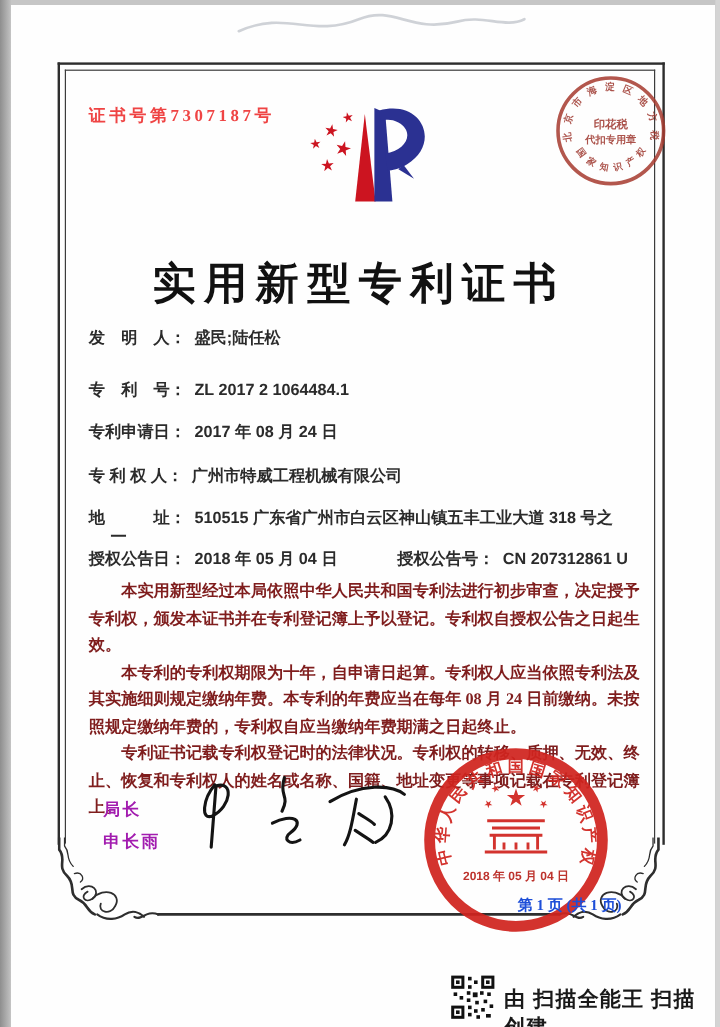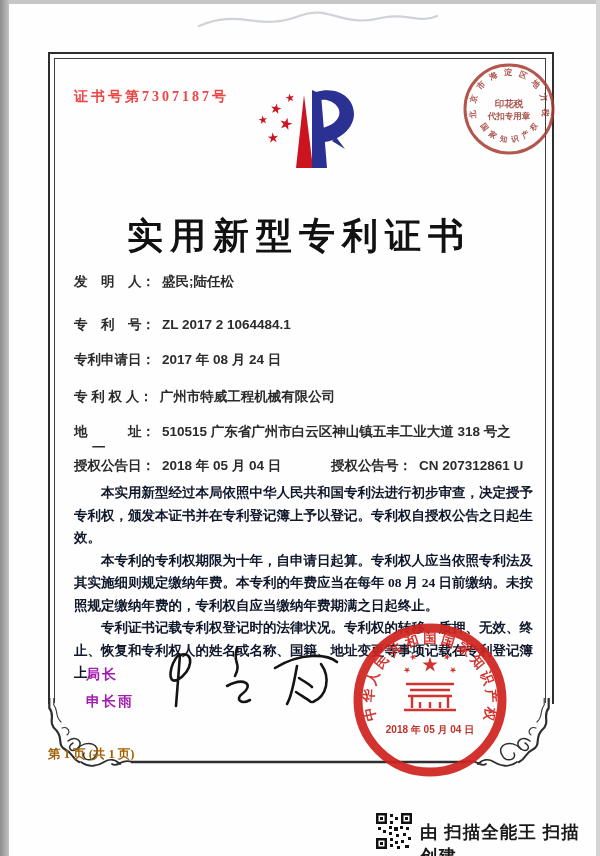--- a/index.html
+++ b/index.html
@@ -32,27 +32,27 @@
     font-family:"Liberation Serif","DejaVu Serif",serif;
     margin-top:48px;
   }
   .field-row{left:65px;font-size:13.5px;color:#2b2b2b;white-space:nowrap;}
   .field-row .lbl{font-weight:700;}
   .field-row .val{font-weight:600;margin-left:7px;}
   .addr-line2{left:83px;top:435px;font-size:13.5px;font-weight:600;color:#2b2b2b;}
   .body-text{
     left:65px;top:478px;width:466px;
     font-family:"Liberation Serif","DejaVu Serif",serif;
-    font-size:13.5px;line-height:22.5px;color:#0f172a;font-weight:600;
+    font-size:13.5px;line-height:22.5px;color:#7f1d1d;font-weight:600;
   }
   .body-text p{margin:0;text-indent:2em;}
   .signer{left:77px;font-size:14px;font-weight:700;color:#a21caf;letter-spacing:2px;}
   .footer-page{
-    left:39px;top:742px;width:470px;text-align:left;
-    font-size:12.5px;color:#a16207;font-family:"Liberation Serif","DejaVu Serif",serif;font-weight:600;
+    left:39px;top:742px;width:470px;text-align:right;
+    font-size:12.5px;color:#1d4ed8;font-family:"Liberation Serif","DejaVu Serif",serif;font-weight:600;
   }
   .wm-text{
     left:411px;top:816px;font-size:17.5px;font-weight:700;color:#191919;letter-spacing:1px;
   }
   
   .edge-left{left:-9px;top:-4px;width:9px;height:856px;background:linear-gradient(90deg,#8e8e8e,#c2c2c2);}
   .edge-top{left:0;top:-4px;right:0;height:4px;background:#c6c6c6;}
   .edge-right{right:-4px;top:-4px;width:4px;height:856px;background:#d4d4d4;}
 </style>
 </head>

